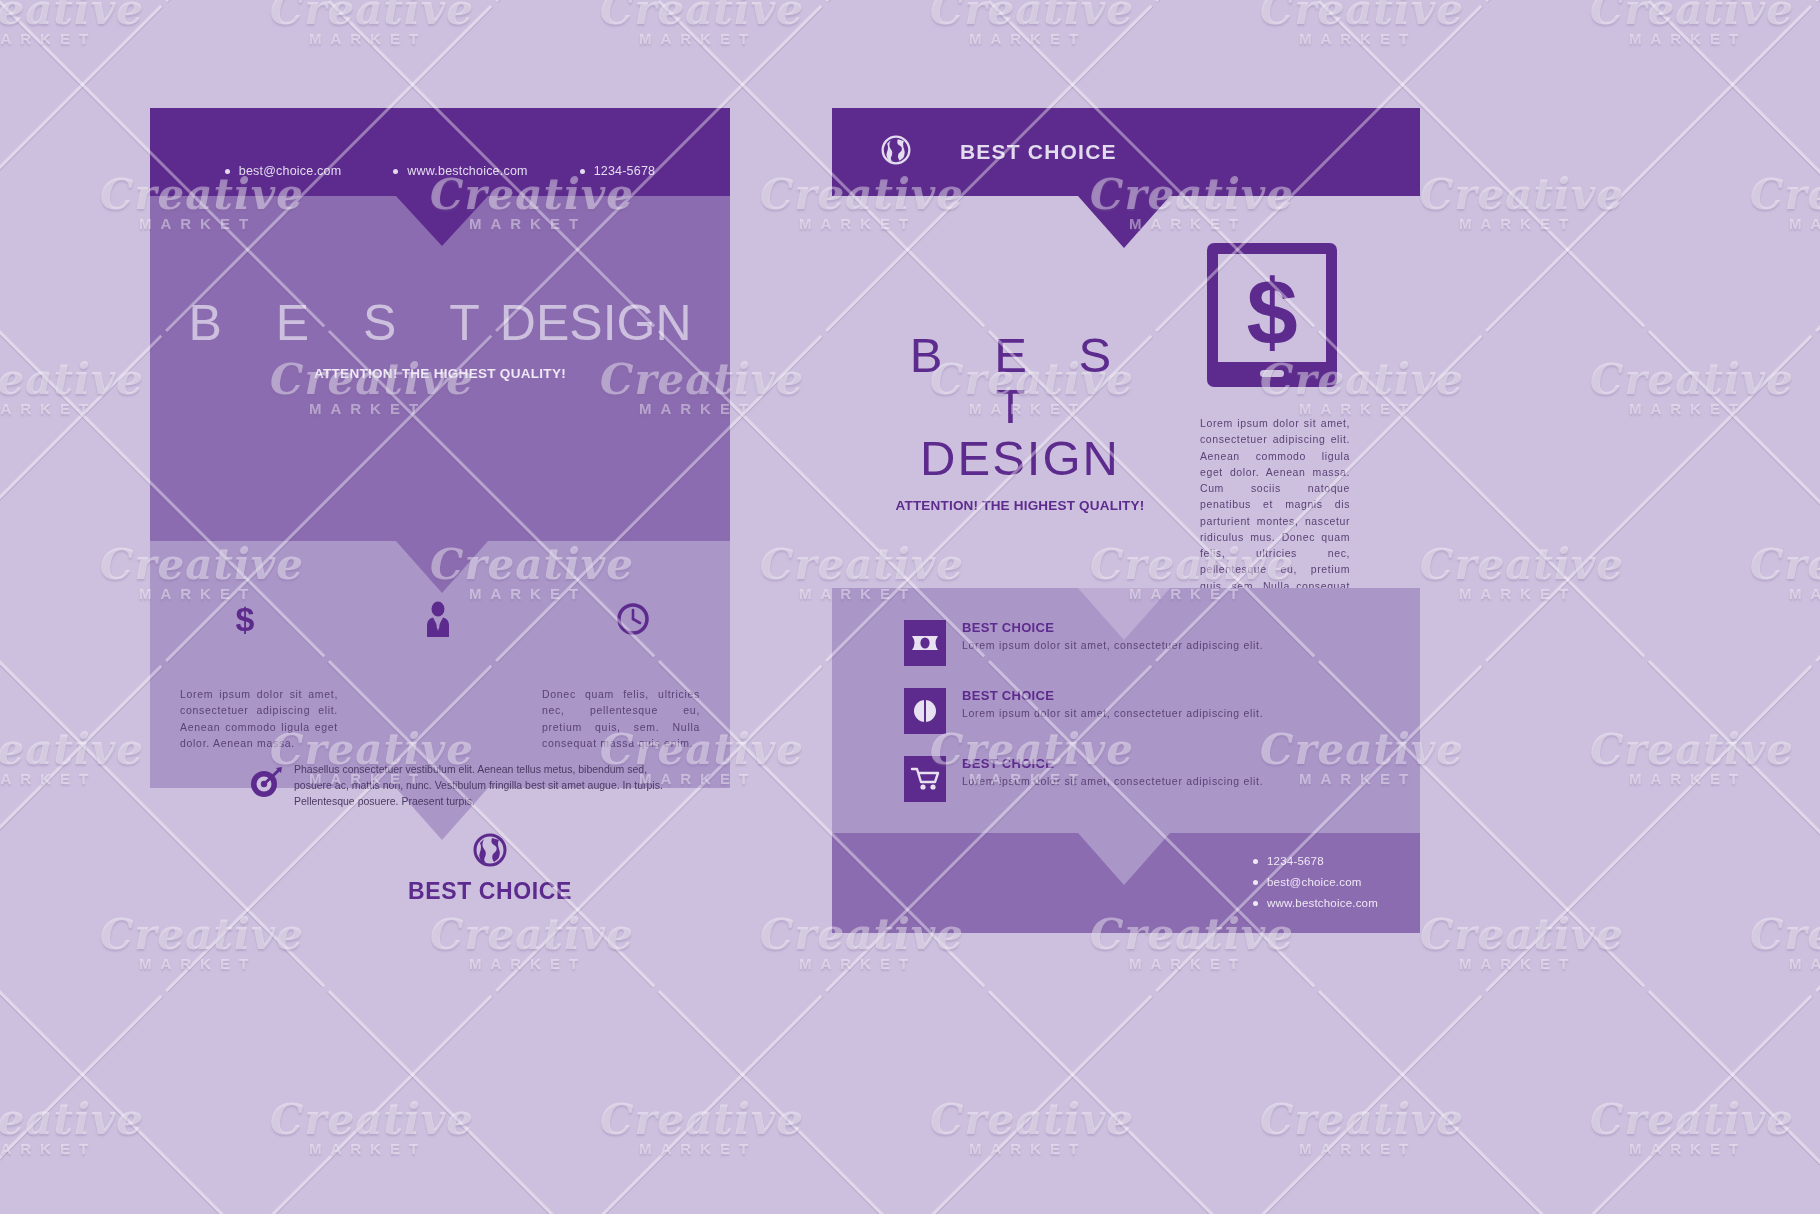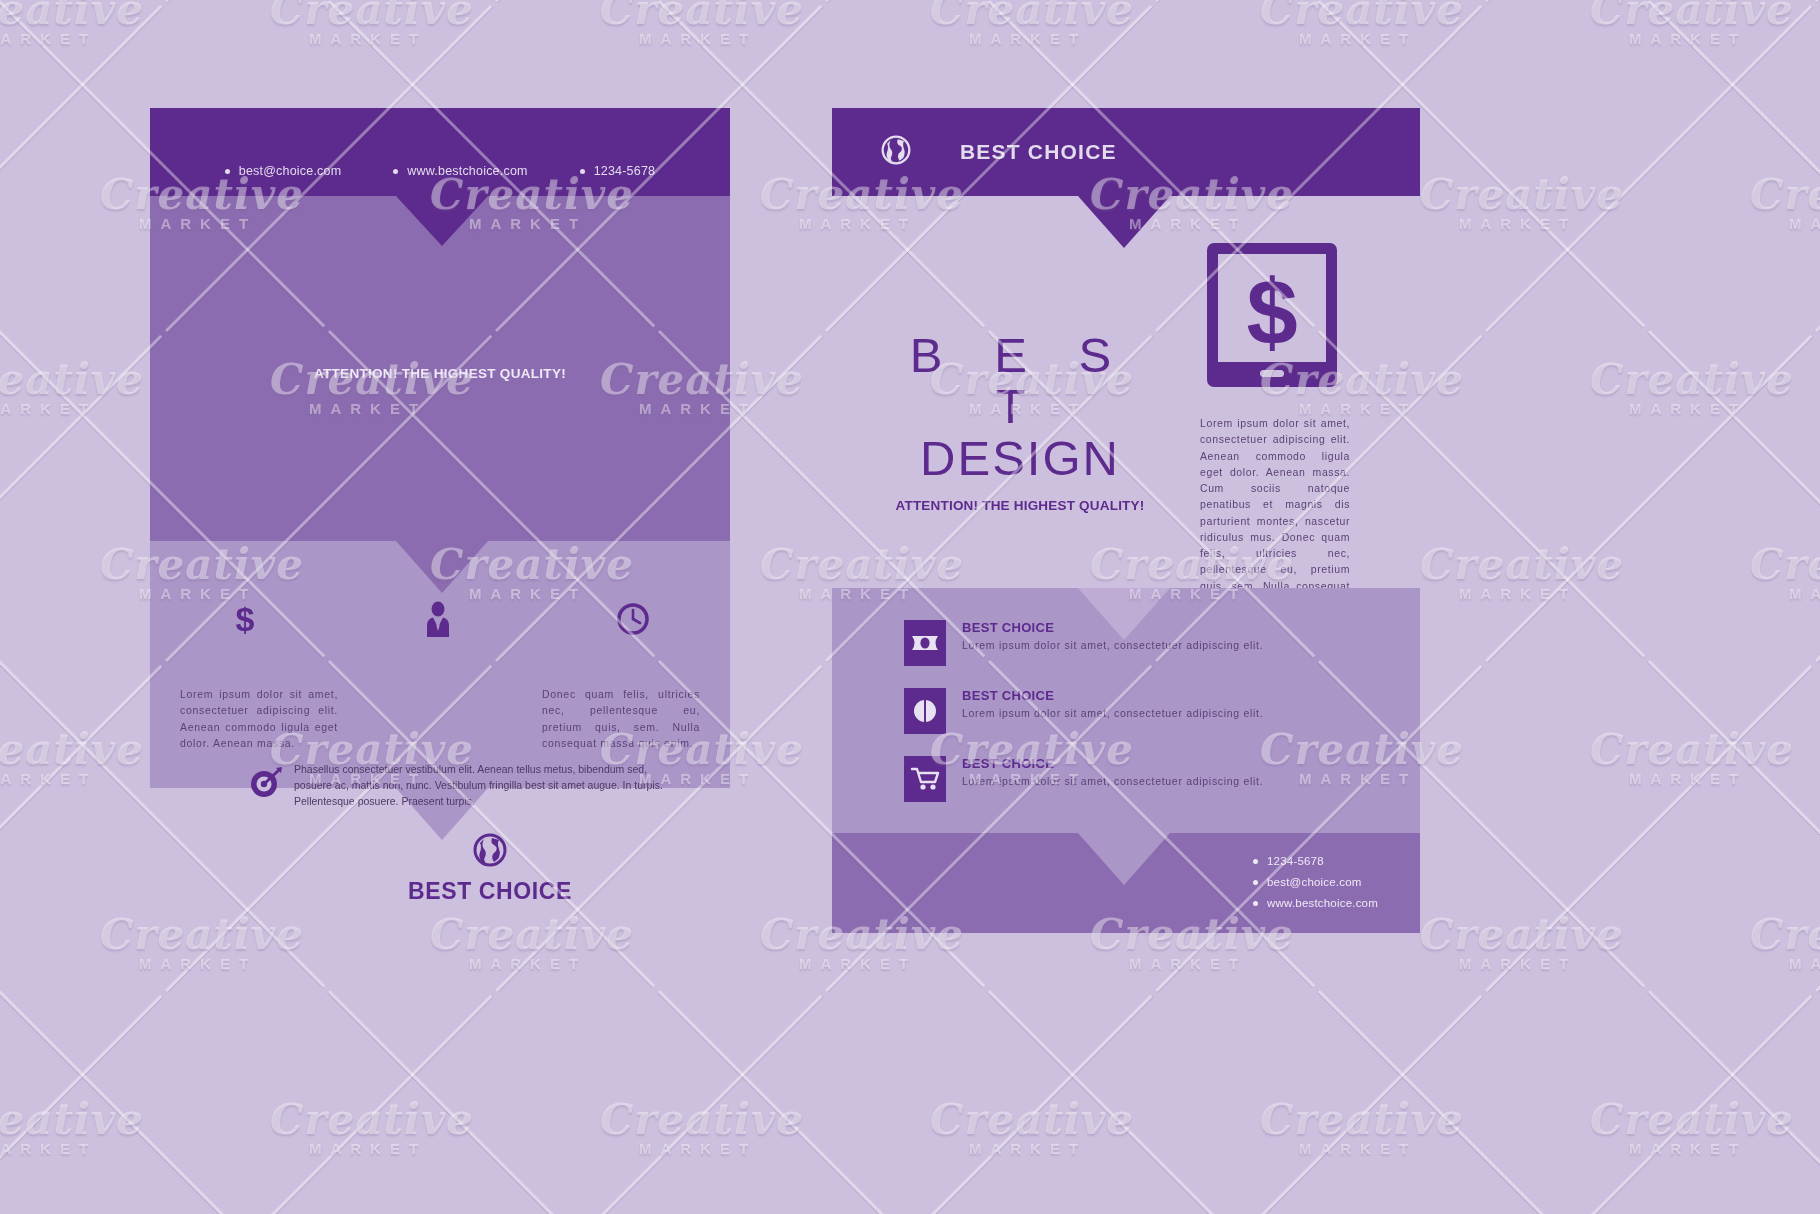--- a/index.html
+++ b/index.html
@@ -125,20 +125,23 @@
     </div>
     <div class="contact-item">
       <span class="dot"></span>
       <span>1234-5678</span>
     </div>
   </div>
 
   <div id="lf-mid" class="mid panel"></div>
   <div id="lf-header-notch" class="notch"></div>
 
+  <div id="lf-title">
+    <span class="sp">B E S T</span><span>DESIGN</span>
+  </div>
   <div id="lf-sub">ATTENTION! THE HIGHEST QUALITY!</div>
 
   <div id="lf-low" class="light panel">
     <div id="lf-icons">
       <span class="lf-icon">
         <svg width="30" height="34" viewBox="0 0 30 34">
             <text x="15" y="29" font-family="Liberation Sans, sans-serif" font-size="34" font-weight="bold" fill="#5d2a8d" text-anchor="middle">$</text>
           </svg>
       </span>
       <span class="lf-icon">

